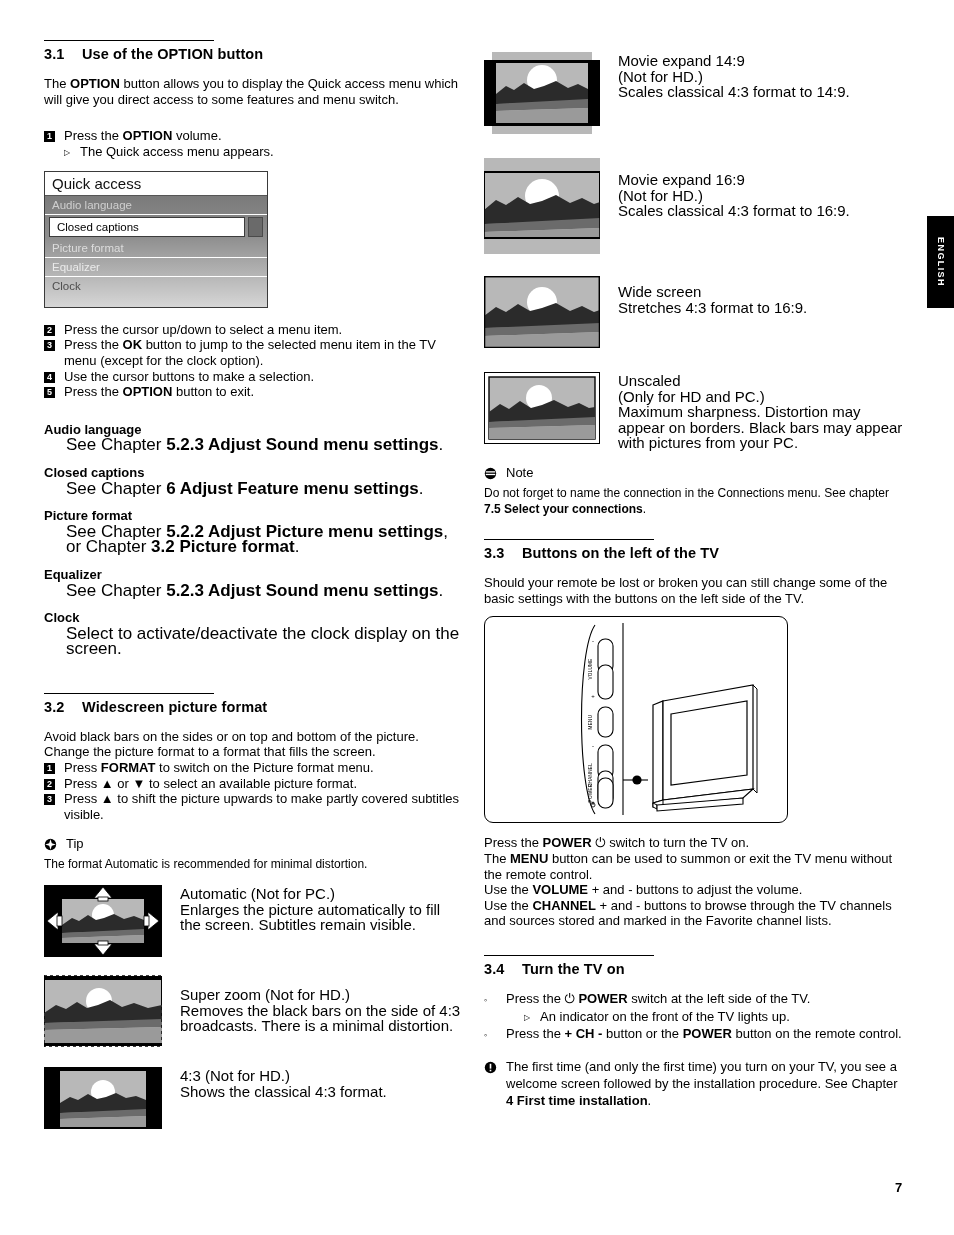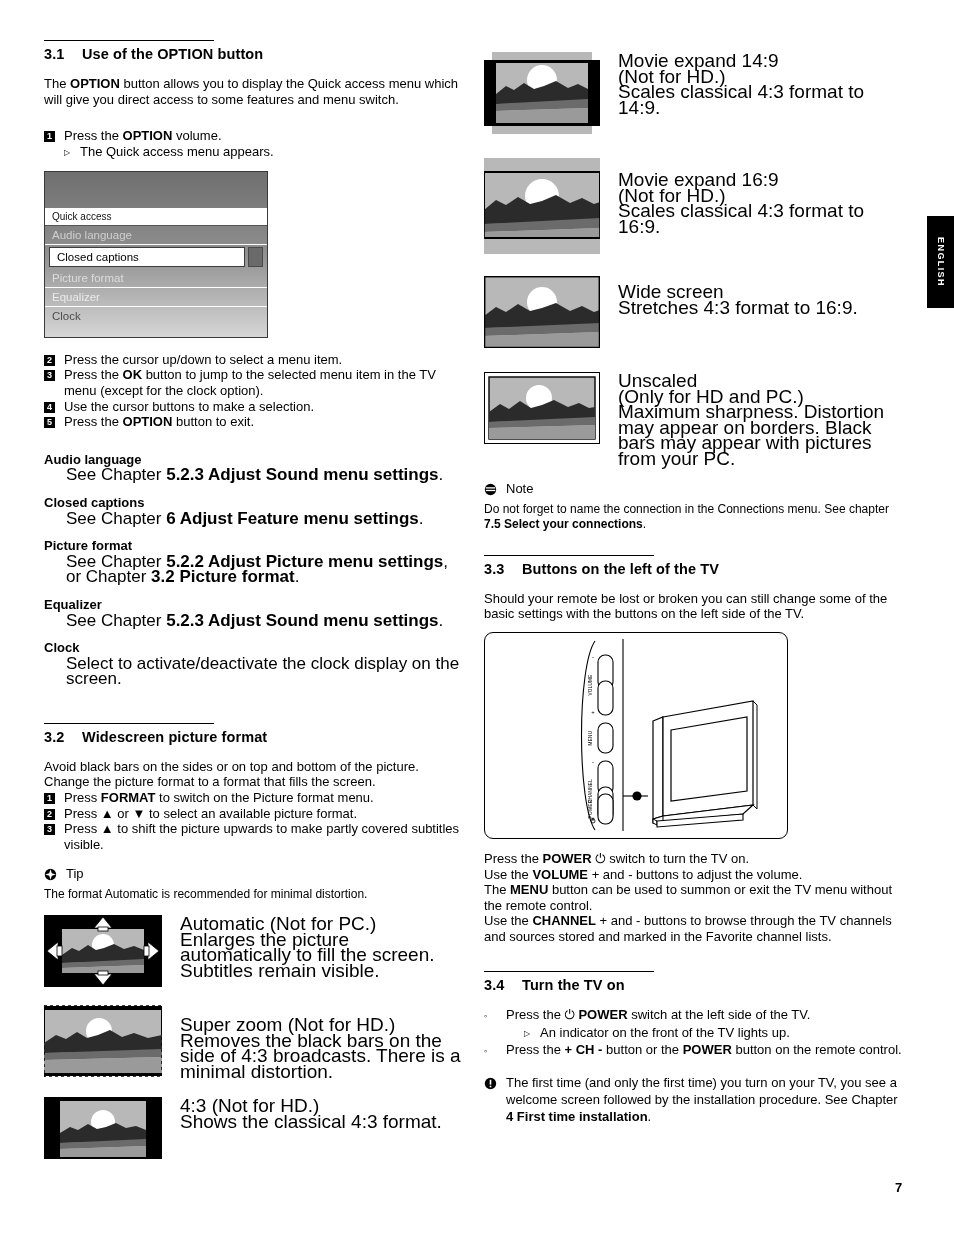--- a/index.html
+++ b/index.html
@@ -44,43 +44,42 @@
   .defn{margin-bottom:12px;}
   .defn .t{font-size:13px;font-weight:bold;line-height:15.6px;}
   .defn .d{font-size:17px;line-height:15.6px;margin-left:22px;}
 
   
   .qa{
     width:222px;border:1px solid #3a3a3a;margin:10px 0 14px 0;
     background:linear-gradient(to bottom,#6f6f6f 0%,#8e8e8e 48%,#d6d6d6 100%);
   }
   .qa-title{
-    background:#fff;color:#111;font-size:10px;padding:3px 7px 3px 7px;
+    background:#fff;color:#111;font-size:15px;padding:3px 7px 3px 7px;
     border-bottom:1px solid #555;
-    margin-top:36px;
   }
   .qa-item{
     font-size:11.5px;color:#d9d9d9;padding:3px 7px;border-bottom:1px solid #ffffff;
   }
   .qa-item.dark{color:#cfcfcf;}
   .qa-sel-wrap{position:relative;padding:2px 4px 2px 4px;}
   .qa-sel{
     background:#fff;border:1px solid #3c3c3c;color:#000;font-size:11.5px;
     padding:3px 7px;margin-right:18px;
   }
   .qa-scroll{
     position:absolute;right:4px;top:2px;width:13px;bottom:2px;background:#6a6a6a;
     border:1px solid #4a4a4a;
   }
   .qa-foot{height:12px;}
 
   
   .fmt-row{display:flex;margin-bottom:14px;}
   .fmt-thumb{flex:0 0 auto;margin-right:18px;}
-  .fmt-text{font-size:19px;line-height:15.6px;padding-top:1px;}
+  .fmt-text{font-size:15px;line-height:15.6px;padding-top:1px;}
 
   
   .callout{display:flex;align-items:flex-start;margin-bottom:2px;}
   .callout .ico{flex:0 0 auto;width:22px;padding-top:1px;}
   .callout .lbl{font-size:13px;font-weight:normal;}
   .callout-body{font-size:12px;line-height:15.6px;}
   .warn-row{display:flex;margin-top:14px;}
   .warn-row .ico{flex:0 0 auto;width:22px;padding-top:2px;}
   .warn-row .bd{flex:1 1 auto;font-size:13px;line-height:17px;}
 
@@ -432,22 +431,22 @@
         <line x1="178" y1="183" x2="178" y2="189" stroke="#000" stroke-width="1"></line>
         <polygon points="172,188 258,181 258,187 172,194" fill="#fff" stroke="#000" stroke-width="1.1"></polygon>
         <line x1="268" y1="68" x2="272" y2="72" stroke="#000" stroke-width="1"></line>
         <line x1="272" y1="72" x2="272" y2="176" stroke="#000" stroke-width="1"></line>
         <line x1="268" y1="172" x2="272" y2="176" stroke="#000" stroke-width="1"></line>
       </svg>
     </div>
 
     <div>
       <p><span>Press the </span><b>POWER</b><span> ⏻ switch to turn the TV on.</span></p>
+      <p><span>The </span><b>MENU</b><span> button can be used to summon or exit the TV menu without the remote control.</span></p>
       <p><span>Use the </span><b>VOLUME</b><span> + and - buttons to adjust the volume.</span></p>
-      <p><span>The </span><b>MENU</b><span> button can be used to summon or exit the TV menu without the remote control.</span></p>
       <p><span>Use the </span><b>CHANNEL</b><span> + and - buttons to browse through the TV channels and sources stored and marked in the Favorite channel lists.</span></p>
     </div>
 
     <div style="height:26px"></div>
 
     <div class="rule"></div>
     <h2 class="sec">
       <span class="num">3.4</span><span>Turn the TV on</span>
     </h2>
 

